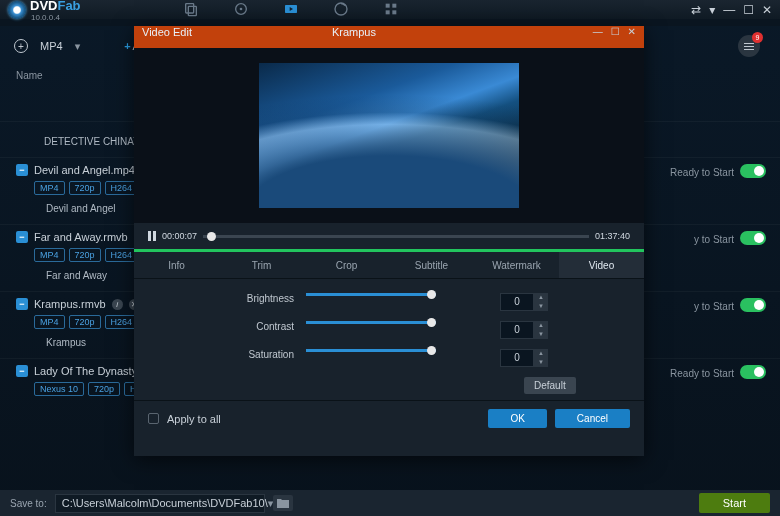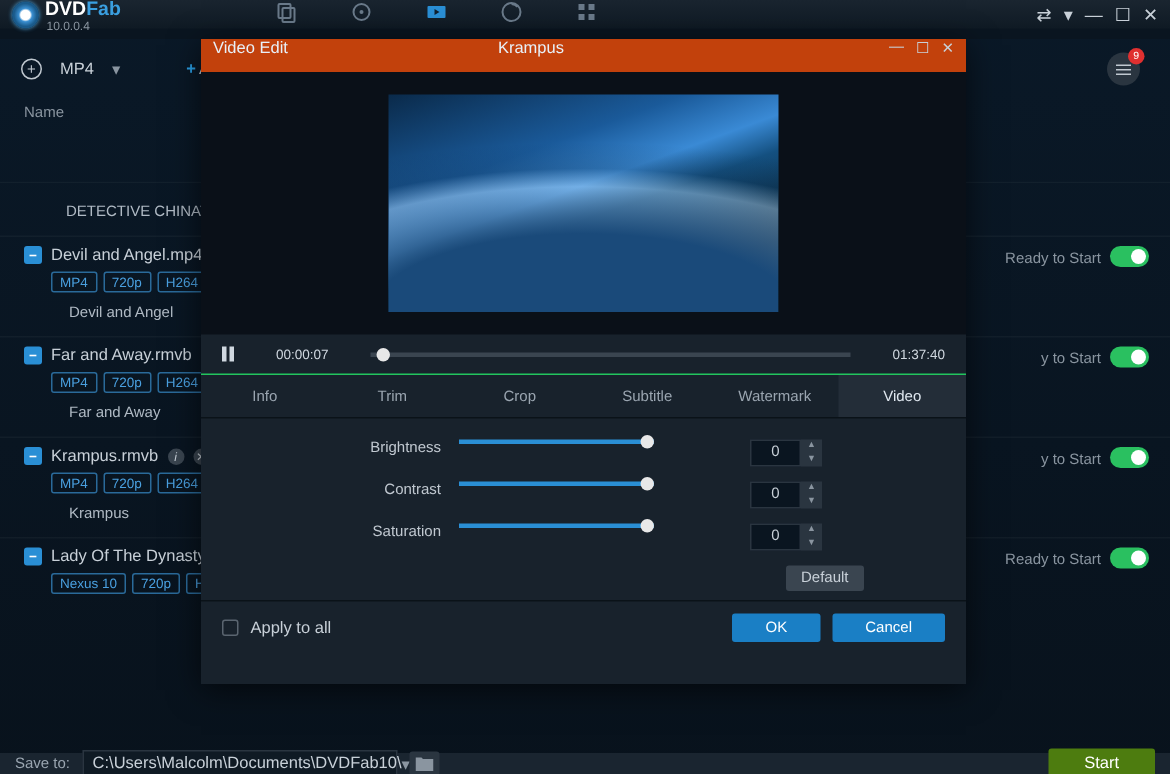--- a/index.html
+++ b/index.html
@@ -35,42 +35,42 @@
 .info-i{width:11px;height:11px;border-radius:50%;background:#3a4550;font-size:8px;display:flex;align-items:center;justify-content:center;font-style:italic}
 .xbtn{width:11px;height:11px;border-radius:50%;background:#3a4550;font-size:8px;display:flex;align-items:center;justify-content:center}
 .tags{display:flex;gap:4px;margin-top:5px;margin-left:18px}
 .tag{border:1px solid #2a6a9a;color:#4aa0e0;font-size:9px;padding:1px 5px;border-radius:2px}
 .subtitle{padding:8px 0 4px 30px;color:#b0bac4;font-size:10px}
 .ready{color:#8a95a0;font-size:10px}
 .toggle{width:26px;height:14px;background:#2ac060;border-radius:7px;position:relative}
 .toggle::after{content:"";position:absolute;right:2px;top:2px;width:10px;height:10px;background:#fff;border-radius:50%}
 .right-col{position:absolute;right:14px;top:0;display:flex;align-items:flex-end;gap:6px}
 
-.bottom{position:absolute;bottom:0;left:0;right:0;height:14px;background:#1a2530;display:flex;align-items:center;padding:0 10px;gap:8px}
+.bottom{position:absolute;bottom:0;left:0;right:0;height:26px;background:#1a2530;display:flex;align-items:center;padding:0 10px;gap:8px}
 .saveto{color:#9aa5b0;font-size:10px}
 .pathbox{background:#0f1a24;border:1px solid #2a3540;padding:2px 6px;width:210px;font-size:10px;color:#8a95a0;display:flex;align-items:center;justify-content:space-between}
 .folder-ic{width:20px;height:16px;background:#2a3540;border-radius:2px;display:flex;align-items:center;justify-content:center}
 .start-btn{margin-left:auto;background:#4d7c0f;color:#fff;padding:4px 24px;border-radius:2px;font-size:11px}
 
 .modal{position:absolute;left:134px;top:26px;width:510px;height:430px;background:#18222c;box-shadow:0 4px 20px rgba(0,0,0,.6);display:flex;flex-direction:column}
 .mtitle{height:22px;background:#c2410c;display:flex;align-items:flex-start;padding:0 8px;gap:10px}
 .mtitle .t1{color:#e8f0f8;font-size:11px}
 .mtitle .t2{color:#e8f0f8;font-size:11px;margin-left:130px}
 .mtitle .wc{margin-left:auto;display:flex;gap:8px;color:#e8f0f8}
 .mtitle .wc span{font-size:10px;cursor:pointer}
 .preview{height:175px;display:flex;align-items:center;justify-content:center;background:#0a1018}
 .videobox{width:260px;height:145px;background:linear-gradient(160deg,#0a2a4a 0%,#1a5a9a 30%,#3a8ad5 45%,#145080 55%,#082030 80%);border-radius:0;position:relative;overflow:hidden}
 .videobox::before{content:"";position:absolute;top:0;left:0;right:0;bottom:0;background:radial-gradient(ellipse 180% 120% at 50% 100%,#1a4a7a 30%,rgba(200,230,255,.4) 48%,rgba(10,30,50,.2) 55%,transparent 65%)}
-.playbar{height:26px;display:flex;align-items:center;padding:4px 14px;gap:28px}
+.playbar{height:26px;display:flex;align-items:center;padding:4px 14px;gap:6px}
 .pause{display:flex;gap:2px}
 .pause div{width:3px;height:10px;background:#d0d8e0}
 .time{font-size:9px;color:#d0d8e0}
 .seek{flex:1;height:3px;background:#3a4550;position:relative}
 .seek .dot{width:9px;height:9px;background:#e8e8e8;border-radius:50%;position:absolute;left:4px;top:-3px}
-.tabs{height:30px;display:flex;border-top:1px solid #22c55e;border-bottom:1px solid #0a1218}
+.tabs{height:30px;display:flex;border-top:3px solid #22c55e;border-bottom:1px solid #0a1218}
 .tab{flex:1;display:flex;align-items:center;justify-content:center;font-size:10px;color:#9aa5b0;cursor:pointer}
 .tab.active{background:#232d38;color:#e0e8f0}
 .controls{padding:14px 20px 6px}
 .crow{display:flex;align-items:flex-start;margin-bottom:10px;gap:12px}
 .crow .lbl{width:140px;text-align:right;font-size:10px;color:#c0c8d0}
 .slider{width:130px;height:3px;background:#2a8fd5;position:relative}
 .slider .kn{width:9px;height:9px;background:#e8e8e8;border-radius:50%;position:absolute;right:0;top:-3px}
 .stepper{display:flex;align-items:center}
 .stepper .val{width:34px;height:18px;background:#0a1520;border:1px solid #2a3540;text-align:center;font-size:10px;line-height:16px}
 .stepper .arrows{width:14px;height:18px;background:#2a3540;display:flex;flex-direction:column}

